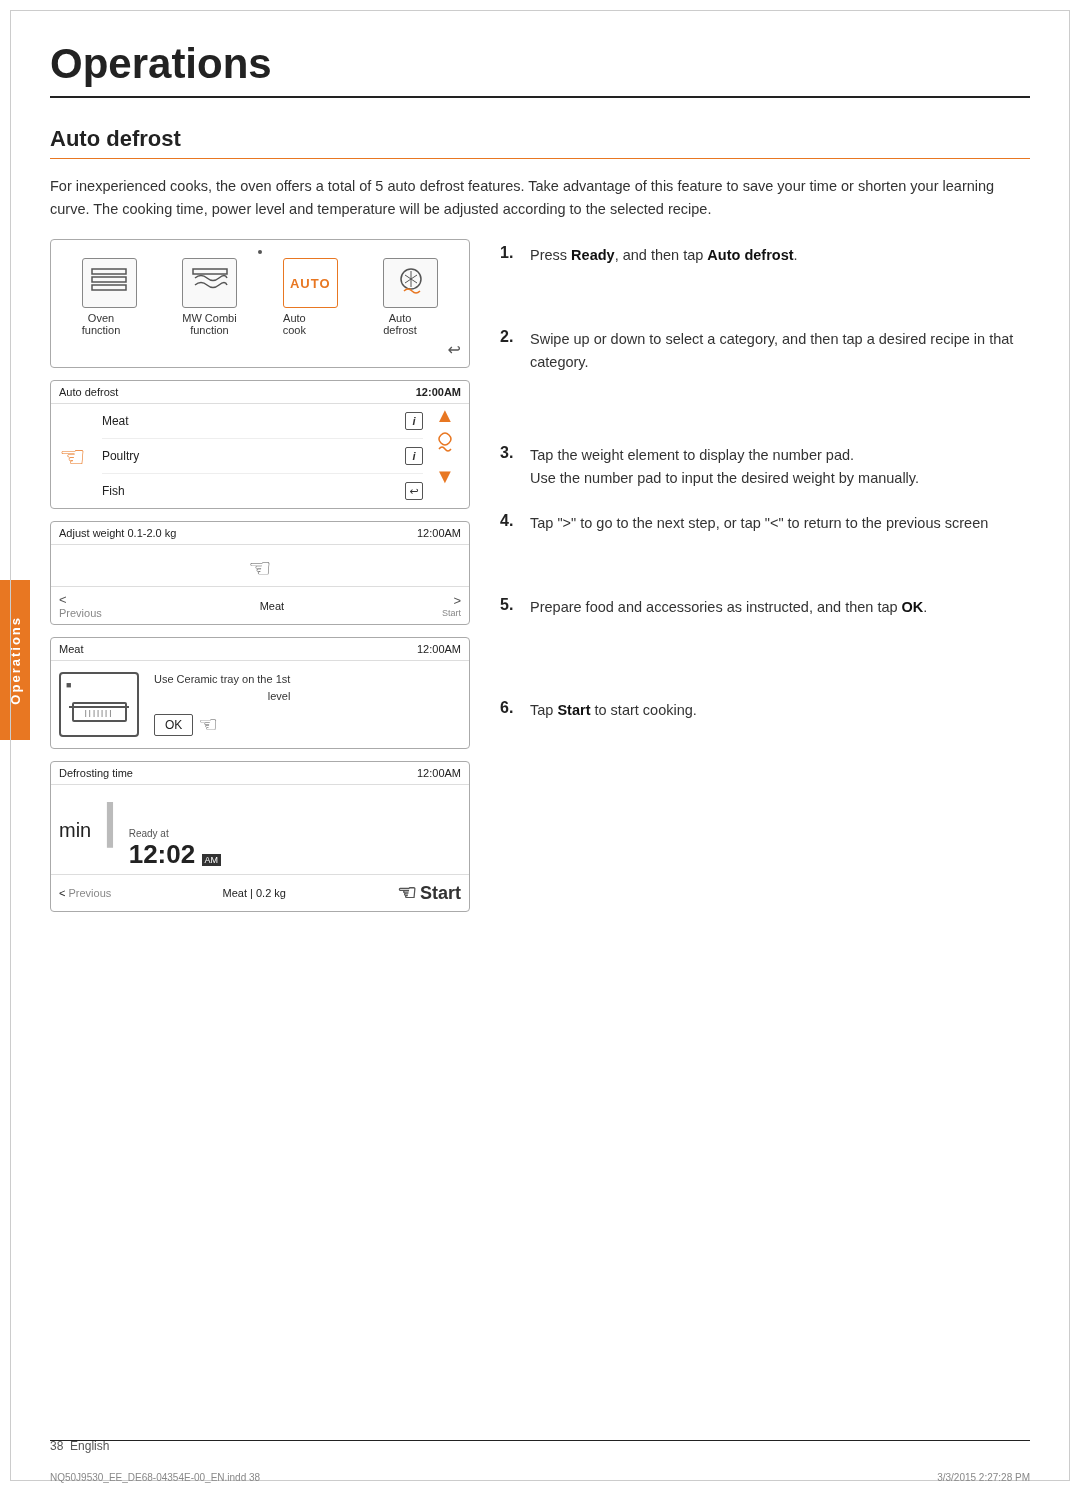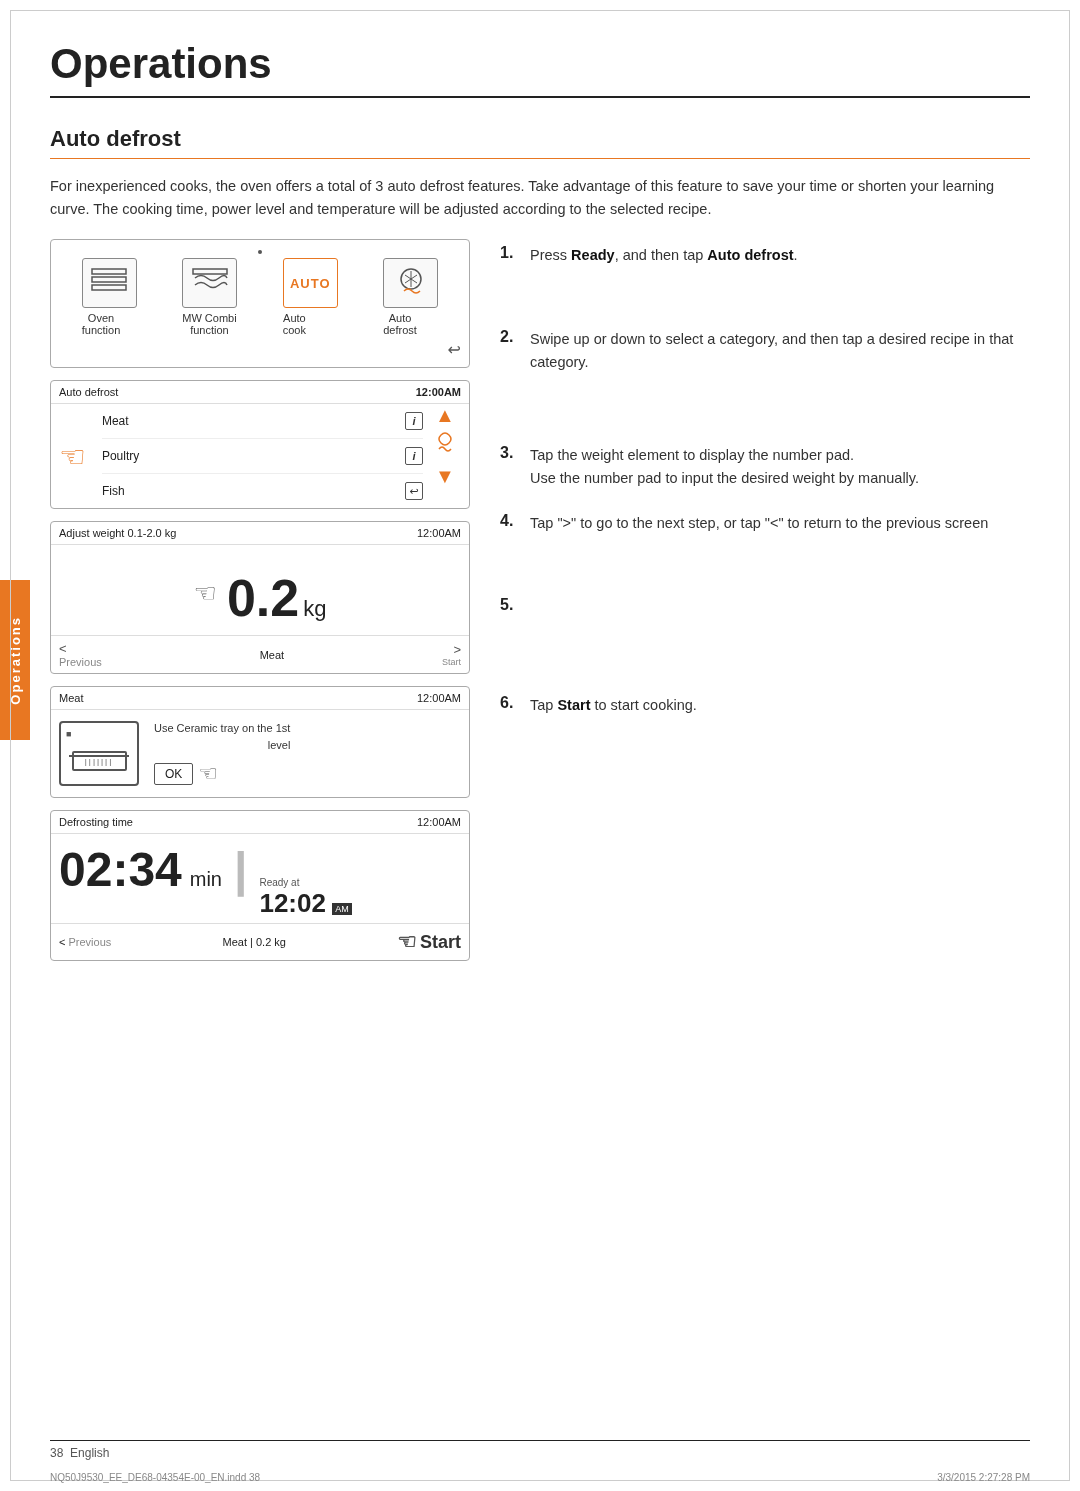--- a/index.html
+++ b/index.html
@@ -423,21 +423,21 @@
       color: #333;
     }
     .step-text strong {
       font-weight: bold;
       color: #111;
     }
 
     
     .page-footer {
       position: absolute;
-      bottom: 31px;
+      bottom: 38px;
       left: 50px;
       right: 50px;
       display: flex;
       justify-content: space-between;
       align-items: center;
       font-size: 12px;
       color: #555;
     }
     .footer-line {
       position: absolute;
@@ -468,21 +468,21 @@
 <div class="page-border"></div>
 
 <div class="main-content">
 
   <h1 class="page-title">Operations</h1>
   <hr class="title-underline">
 
   <h2 class="section-title">Auto defrost</h2>
   <hr class="section-underline">
 
-  <p class="intro-text">For inexperienced cooks, the oven offers a total of 3 auto defrost features. Take advantage of this feature to save your time or shorten your learning curve. The cooking time, power level and temperature will be adjusted according to the selected recipe.</p>
+  <p class="intro-text">For inexperienced cooks, the oven offers a total of 5 auto defrost features. Take advantage of this feature to save your time or shorten your learning curve. The cooking time, power level and temperature will be adjusted according to the selected recipe.</p>
 
   <div class="two-col">
 
     <div class="left-col">
 
       <div class="device-screen screen1">
         <div class="dot-indicator"></div>
         <div class="screen1-icons">
 
           <div class="icon-item">
@@ -568,24 +568,20 @@
         </div>
       </div>
 
       <div class="device-screen">
         <div class="screen3-header">
           <span>Adjust weight 0.1-2.0 kg</span>
           <span class="time">12:00AM</span>
         </div>
         <div style="display:flex; align-items:center; justify-content:center; padding: 8px 0 2px 0; gap:10px;">
           <div style="font-size:26px; color:#555;">☜</div>
-          <div class="screen3-weight">
-            <span class="weight-num">0.2</span>
-            <span class="weight-unit">kg</span>
-          </div>
         </div>
         <div class="screen3-footer">
           <div style="display:flex; flex-direction:column; align-items:flex-start;">
             <span class="nav-btn">&lt;</span>
             <span class="prev-label">Previous</span>
           </div>
           <span>Meat</span>
           <div style="display:flex; flex-direction:column; align-items:flex-end;">
             <span class="nav-btn">&gt;</span>
             <span class="next-label">Start</span>
@@ -622,21 +618,20 @@
         </div>
       </div>
 
       <div class="device-screen">
         <div class="screen5-header">
           <span>Defrosting time</span>
           <span class="time">12:00AM</span>
         </div>
         <div class="screen5-content">
           <div class="timer-display">
-            <span class="timer-main">02:34</span>
             <span class="timer-min">min</span>
             <span class="timer-separator">|</span>
             <div class="timer-ready">
               <span class="ready-label">Ready at</span>
               <div>
                 <span class="ready-time">12:02</span>
                 <span class="am-badge">AM</span>
               </div>
             </div>
           </div>
@@ -683,20 +678,23 @@
 
         <div class="step">
           <span class="step-num">4.</span>
           <span class="step-text">
             Tap "&gt;" to go to the next step, or tap "&lt;" to return to the previous screen
           </span>
         </div>
 
         <div class="step" style="margin-top: 60px;">
           <span class="step-num">5.</span>
+          <span class="step-text">
+            Prepare food and accessories as instructed, and then tap <strong>OK</strong>.
+          </span>
         </div>
 
         <div class="step" style="margin-top: 80px;">
           <span class="step-num">6.</span>
           <span class="step-text">
             Tap <strong>Start</strong> to start cooking.
           </span>
         </div>
 
       </div>

